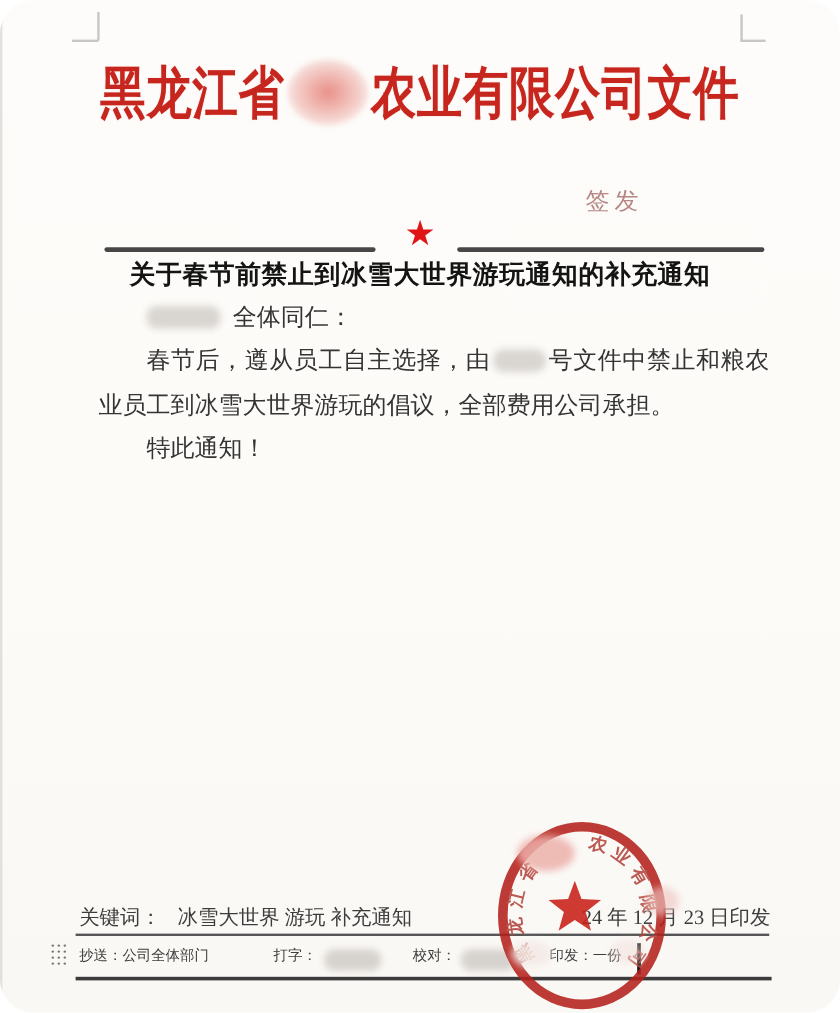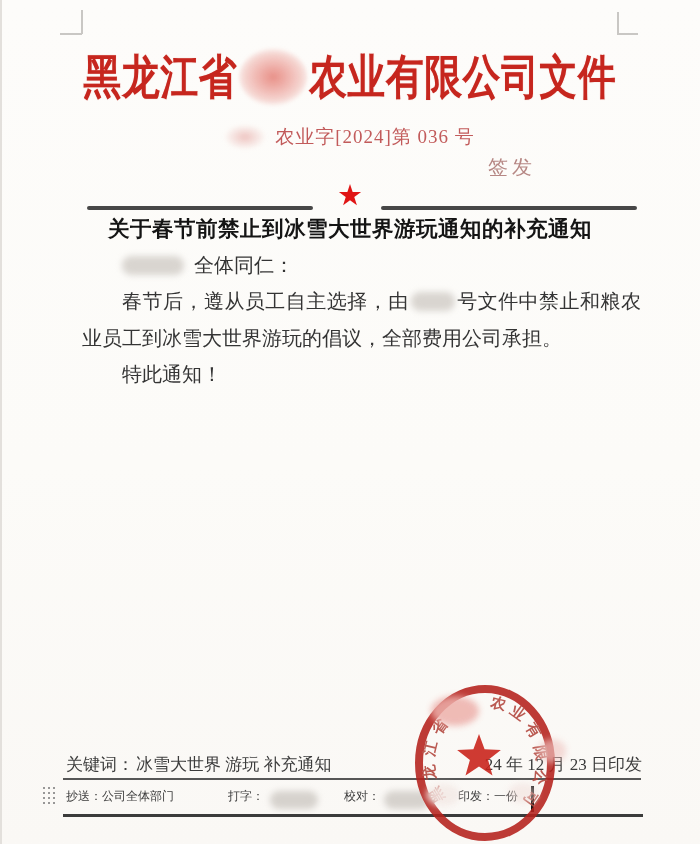--- a/index.html
+++ b/index.html
@@ -1,20 +1,21 @@
 <!DOCTYPE html>
 <html><head>
 <meta charset="utf-8">
 <style>
   html,body{margin:0;padding:0;background:#ffffff;}
   .page{
     position:relative;width:700px;height:844px;overflow:hidden;
     background:linear-gradient(180deg,#fdfcfa 0%,#fcfbf8 55%,#faf8f5 100%);
     font-family:"Liberation Serif","DejaVu Serif",serif;
     color:#333;
+    border-radius:28px;
   }
   .abs{position:absolute;}
   
   .edge-line{left:0;top:0;width:2px;height:844px;background:#e3e0dc;}
   .mark{background:#c9c7c4;}
   
   .masthead{
     top:42px;left:0;width:700px;height:70px;
     display:flex;align-items:center;justify-content:center;
     font-size:47px;font-weight:bold;color:#c6261e;
@@ -57,21 +58,21 @@
   .salutation{text-indent:0;}
   .greeting{text-indent:0;margin-left:-10px !important;}
   .blur-gray{
     display:inline-block;vertical-align:-3px;border-radius:9px;
     background:#d9d5d0;filter:blur(3px);
   }
   .blur-salut{width:62px;height:19px;margin-right:10px;}
   .blur-inline{width:44px;height:19px;margin:0 2px;}
   
   .kw-row{top:753px;left:66px;font-size:17px;color:#3c3c3c;white-space:nowrap;}
-  .kw-row .kw-label{margin-right:2px;}
+  .kw-row .kw-label{margin-right:14px;}
   .print-date{top:753px;right:58px;font-size:17px;color:#3c3c3c;white-space:nowrap;}
   .rule1{top:778px;left:63px;width:578px;height:2px;background:#565656;}
   .rule2{top:814px;left:63px;width:580px;height:3px;background:#3b3b3b;}
   .cc-row-item{top:788px;font-size:12px;color:#3c3c3c;white-space:nowrap;}
   .blur-field{top:791px;height:18px;border-radius:9px;background:#d6d2cd;filter:blur(3px);}
   .caret{top:786px;left:531px;width:3px;height:26px;background:#111;}
   
   .dots{top:787px;left:43px;width:15px;height:20px;
     display:grid;grid-template-columns:repeat(3,1fr);grid-template-rows:repeat(4,1fr);}
   .dots i{width:2px;height:2px;background:#777;border-radius:50%;}
@@ -89,24 +90,20 @@
   <div class="abs mark" style="left:60px;top:33px;width:22px;height:1.5px;"></div>
   <div class="abs mark" style="left:617px;top:12px;width:1.5px;height:22px;"></div>
   <div class="abs mark" style="left:617px;top:33px;width:21px;height:1.5px;"></div>
 
   <div class="abs masthead">
     <span>黑龙江省</span>
     <span class="blur-red"></span>
     <span>农业有限公司文件</span>
   </div>
 
-  <div class="abs docnum">
-    <span class="blur-pink"></span>
-    <span>农业字[2024]第 036 号</span>
-  </div>
 
   <div class="abs qianfa">签发</div>
 
   <div class="abs sep-star">★</div>
   <div class="abs sep-line sep-left"></div>
   <div class="abs sep-line sep-right"></div>
 
   <div class="abs doc-title">关于春节前禁止到冰雪大世界游玩通知的补充通知</div>
 
   <div class="abs body-block">

